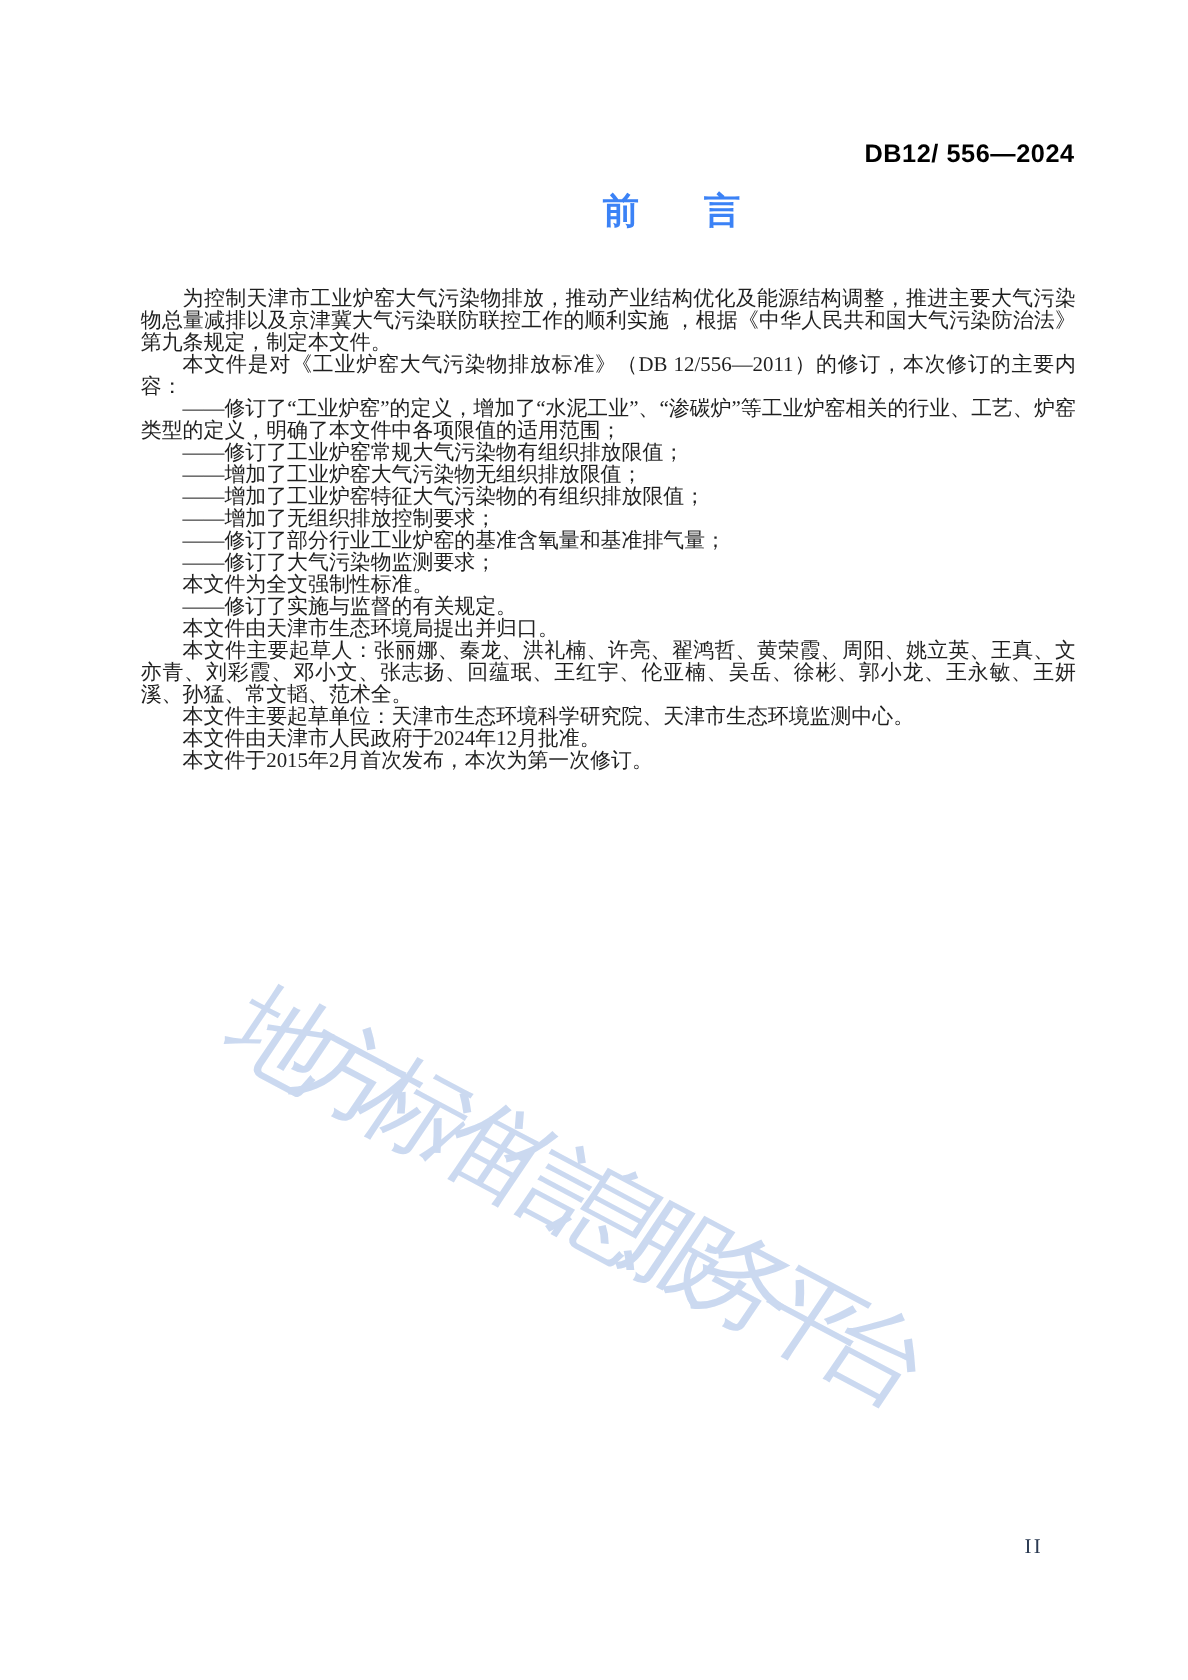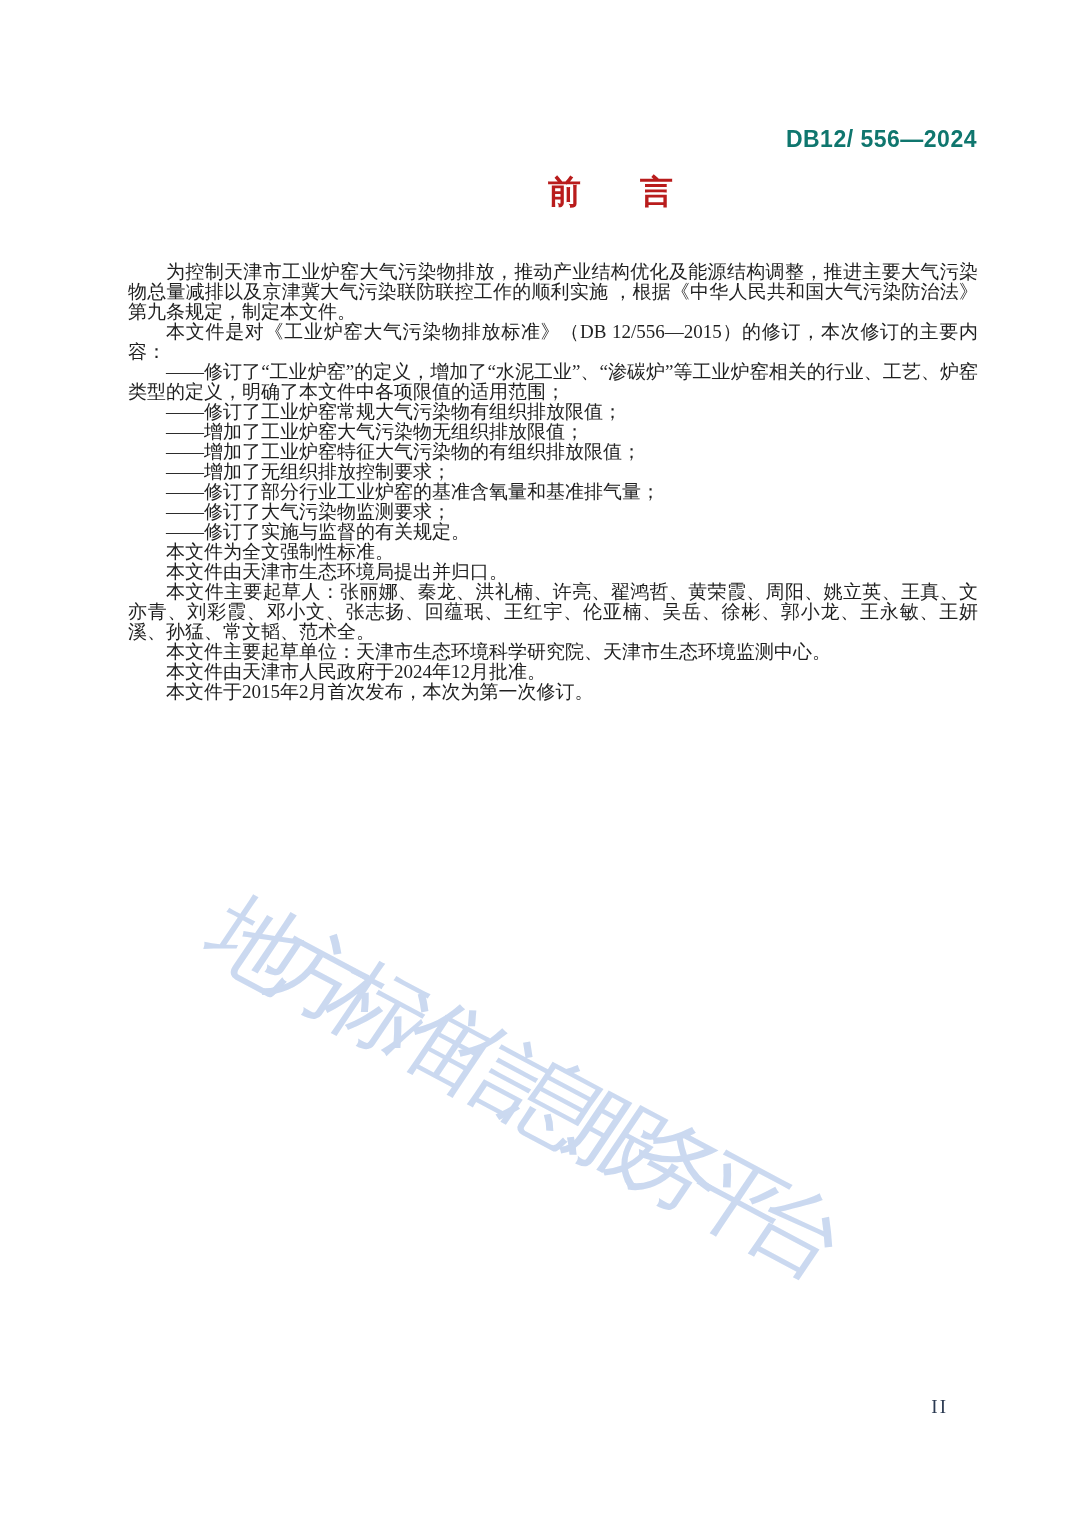--- a/index.html
+++ b/index.html
@@ -17,32 +17,32 @@
     color: #1f1f1f;
   }
   .standard-number {
     position: absolute;
     top: 126px;
     right: 103px;
     font-family: "Liberation Sans", "DejaVu Sans", sans-serif;
     font-weight: 600;
     font-size: 23px;
     letter-spacing: 0.5px;
-    color: #0f766e;
+    color: #000000;
     white-space: nowrap;
   }
   .page-title {
     position: absolute;
     top: 170px;
     left: 548px;
     font-family: "Liberation Sans", "DejaVu Sans", sans-serif;
     font-weight: 700;
     font-size: 33px;
     letter-spacing: 13px;
-    color: #b91c1c;
+    color: #3b82f6;
     white-space: nowrap;
   }
   .foreword-content {
     position: absolute;
     top: 262px;
     left: 128px;
     width: 850px;
     font-size: 19px;
     line-height: 20px;
     text-align: justify;
@@ -86,30 +86,30 @@
 
   <div class="standard-number">DB12/ 556—2024</div>
 
   <div class="page-title">前　言</div>
 
   <div class="watermark-text">地方标准信息服务平台</div>
 
   <div class="foreword-content">
 
   <p>为控制天津市工业炉窑大气污染物排放，推动产业结构优化及能源结构调整，推进主要大气污染物总量减排以及京津冀大气污染联防联控工作的顺利实施 ，根据《中华人民共和国大气污染防治法》第九条规定，制定本文件。</p>
-      <p>本文件是对《工业炉窑大气污染物排放标准》（DB 12/556—2015）的修订，本次修订的主要内容：</p>
+      <p>本文件是对《工业炉窑大气污染物排放标准》（DB 12/556—2011）的修订，本次修订的主要内容：</p>
       <p>——修订了“工业炉窑”的定义，增加了“水泥工业”、“渗碳炉”等工业炉窑相关的行业、工艺、炉窑类型的定义，明确了本文件中各项限值的适用范围；</p>
       <p>——修订了工业炉窑常规大气污染物有组织排放限值；</p>
       <p>——增加了工业炉窑大气污染物无组织排放限值；</p>
       <p>——增加了工业炉窑特征大气污染物的有组织排放限值；</p>
       <p>——增加了无组织排放控制要求；</p>
       <p>——修订了部分行业工业炉窑的基准含氧量和基准排气量；</p>
       <p>——修订了大气污染物监测要求；</p>
+      <p>本文件为全文强制性标准。</p>
       <p>——修订了实施与监督的有关规定。</p>
-      <p>本文件为全文强制性标准。</p>
       <p>本文件由天津市生态环境局提出并归口。</p>
       <p>本文件主要起草人：张丽娜、秦龙、洪礼楠、许亮、翟鸿哲、黄荣霞、周阳、姚立英、王真、文亦青、刘彩霞、邓小文、张志扬、回蕴珉、王红宇、伦亚楠、吴岳、徐彬、郭小龙、王永敏、王妍溪、孙猛、常文韬、范术全。</p>
       <p>本文件主要起草单位：天津市生态环境科学研究院、天津市生态环境监测中心。</p>
       <p>本文件由天津市人民政府于2024年12月批准。</p>
       <p>本文件于2015年2月首次发布，本次为第一次修订。</p>
     </div>
 
   <div class="page-number">II</div>
 
 </div>

